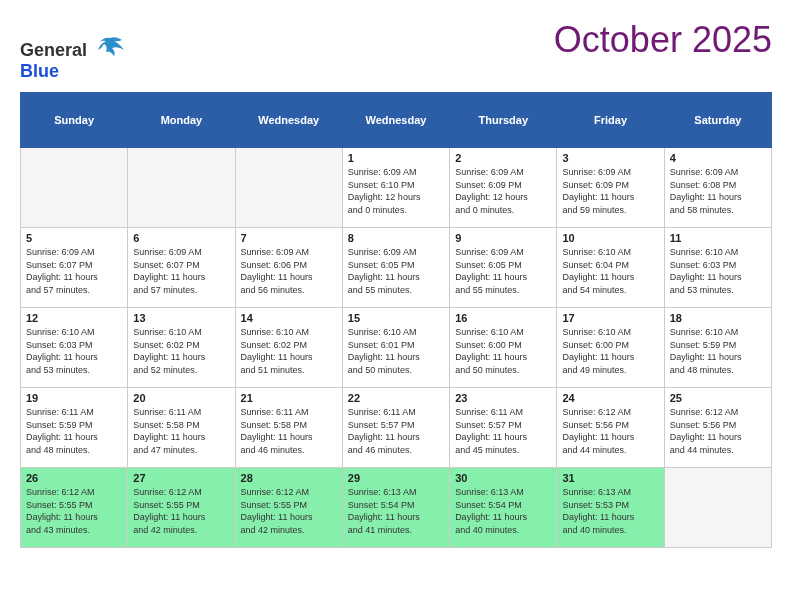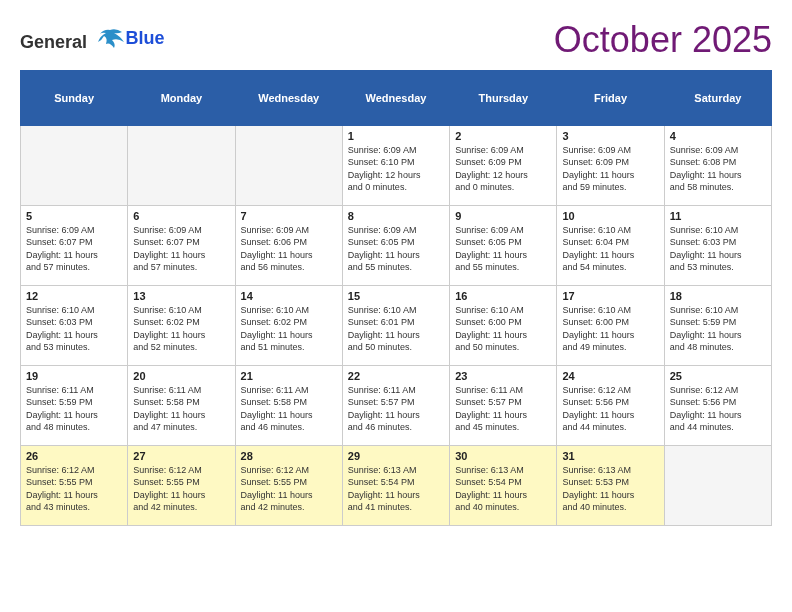--- a/index.html
+++ b/index.html
@@ -11,23 +11,23 @@
       padding: 20px;
     }
     .header-top {
       display: flex;
       align-items: flex-start;
       justify-content: space-between;
       margin-bottom: 4px;
     }
     .logo {
       display: flex;
-      flex-direction: row;
+      flex-direction: column;
       align-items: flex-start;
-      margin-top: 8px;
+      margin-top: 16px;
     }
     .logo-general {
       font-size: 18px;
       font-weight: bold;
       color: #333;
     }
     .logo-blue {
       font-size: 18px;
       font-weight: bold;
       color: #1d4ed8;
@@ -90,21 +90,21 @@
     }
     .day-info {
       font-size: 9px;
       color: #333;
       line-height: 1.4;
     }
     .last-row td {
       background: #f5f5f5;
     }
     .last-row td.has-data {
-      background: #fef9c3;
+      background: #86efac;
     }
   </style>
 </head>
 <body>
 
 <div>
   <div class="header-top">
     <div class="logo">
       <div class="logo-row">
         <div>

